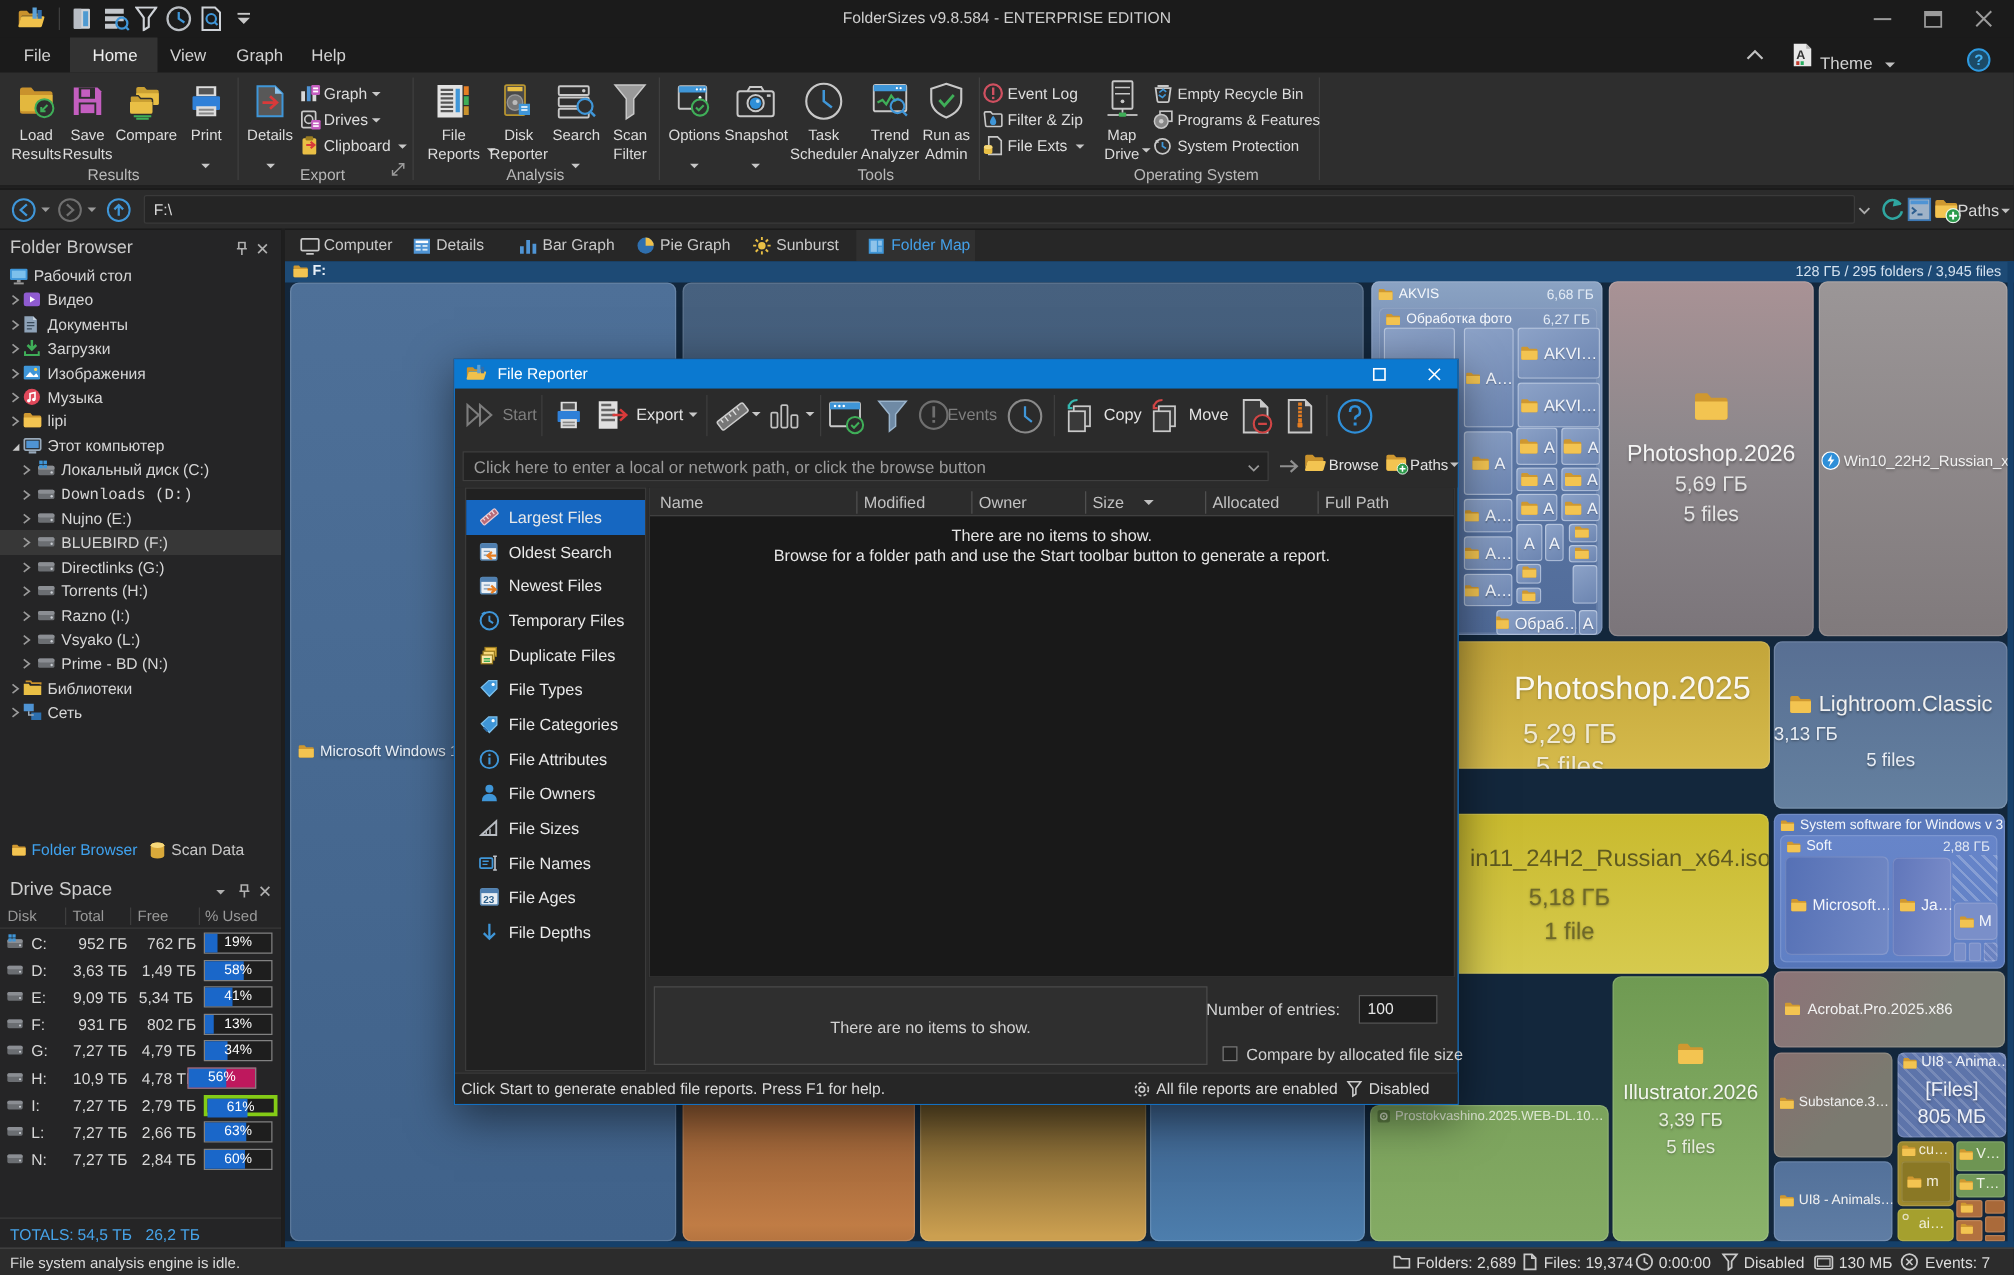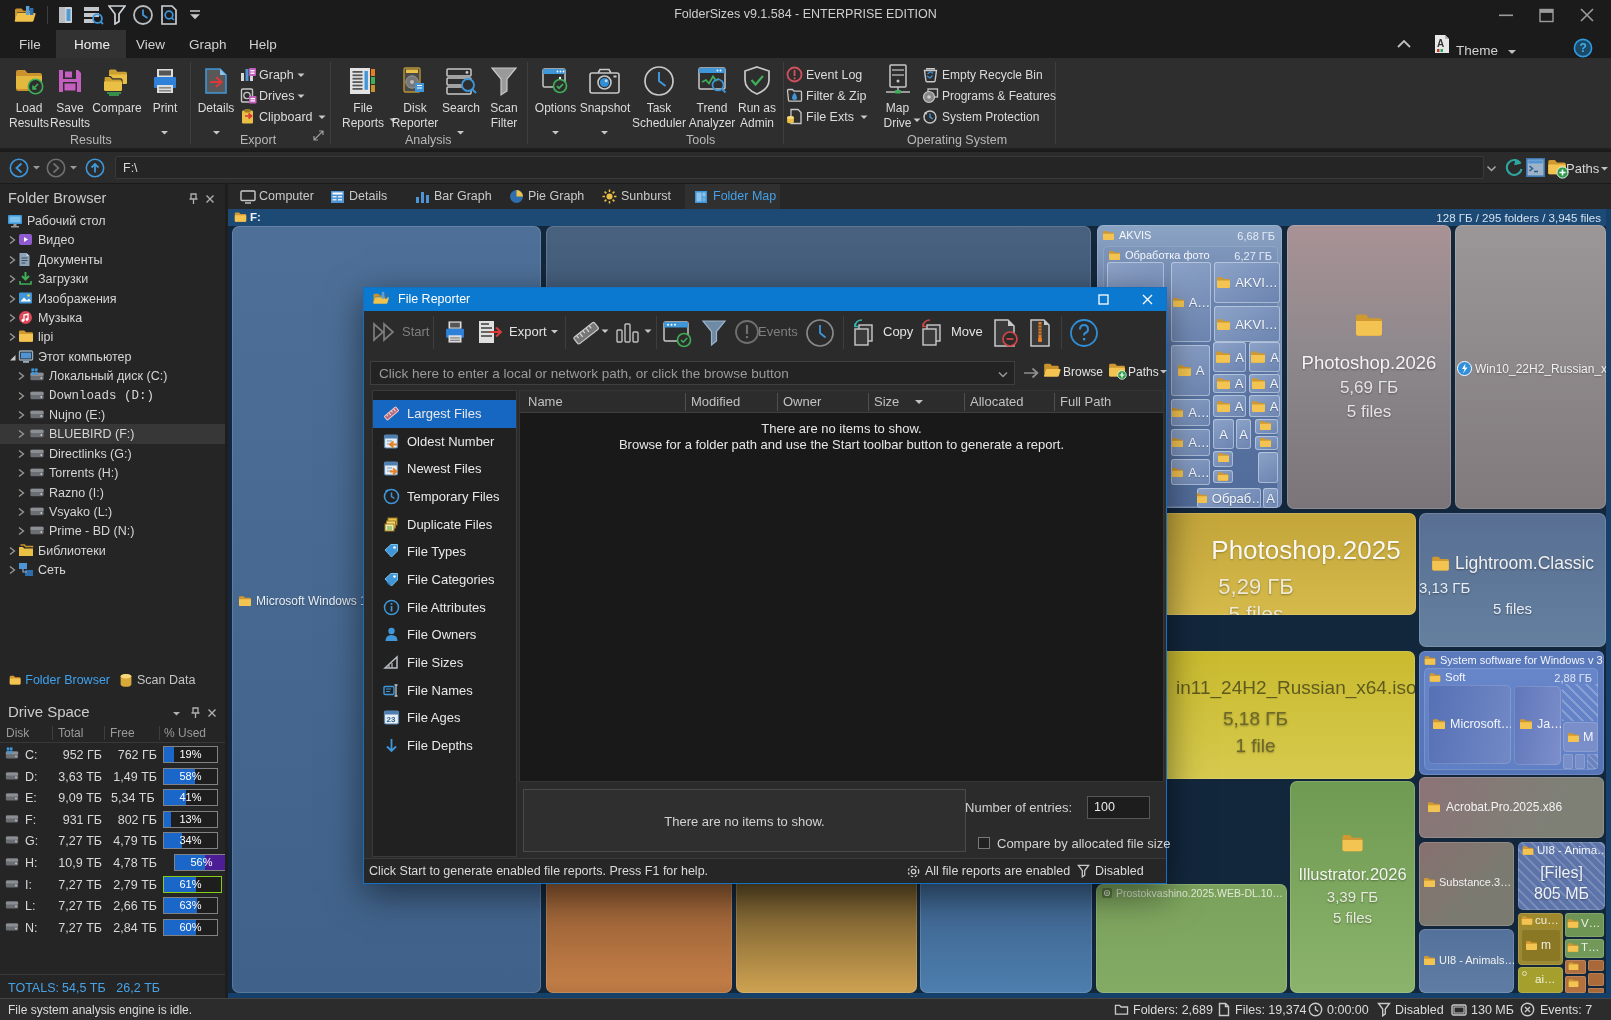--- a/index.html
+++ b/index.html
@@ -56,21 +56,21 @@
     </svg>
   <svg class="ab" style="left:158px;top:4px" width="22" height="22" viewBox="0 0 22 22">
       <path d="M4 2 h10 l4 4 v14 H4 Z" fill="none" stroke="#cfd3d8" stroke-width="1.6"></path>
       <circle cx="11" cy="11" r="3.8" fill="none" stroke="#3f96d8" stroke-width="1.7"></circle>
       <line x1="13.6" y1="13.6" x2="16" y2="16" stroke="#3f96d8" stroke-width="1.7"></line>
     </svg>
   <svg class="ab" style="left:188px;top:10px" width="14" height="10" viewBox="0 0 14 10">
       <path d="M2 1 h10 M4 5 l3 3 3-3 Z" stroke="#c8c8c8" stroke-width="1.6" fill="#c8c8c8"></path>
     </svg>
   <div class="ab tx" style="left:0;right
-:0;top:7px;text-align:center;font-size:12.5px;color:#cfcfcf">FolderSizes v9.1.584 - ENTERPRISE EDITION</div>
+:0;top:7px;text-align:center;font-size:12.5px;color:#cfcfcf">FolderSizes v9.8.584 - ENTERPRISE EDITION</div>
   <svg class="ab" style="left:1496px;top:14px" width="20" height="3" viewBox="0 0 20 3">
       <rect width="14" height="1.6" x="3" y="0.5" fill="#9b9b9b"></rect>
     </svg>
   <svg class="ab" style="left:1537px;top:7px" width="20" height="17" viewBox="0 0 20 17">
       <rect x="3" y="2.5" width="13" height="12" fill="none" stroke="#9b9b9b" stroke-width="1.4"></rect>
       <rect x="3" y="2.5" width="13" height="3.4" fill="#9b9b9b"></rect>
     </svg>
   <svg class="ab" style="left:1577px;top:6px" width="20" height="18" viewBox="0 0 20 18">
       <path d="M4 3 L16 15 M16 3 L4 15" stroke="#9b9b9b" stroke-width="1.6"></path>
     </svg>
@@ -748,35 +748,35 @@
       </div>
       <div class="ab" style="left:0;top:108px;width:225px;height:21px">
         <span class="ab" style="left:4px;top:3px">
           <svg width="16" height="14" viewBox="0 0 16 16">
             <use href="#drv"></use>
           </svg>
         </span>
         <span class="ab tx" style="left:25px;top:4px;font-size:12.5px;color:#d8d8d8">H:</span>
         <span class="ab tx" style="left:56px;top:4px;width:46px;text-align:right;font-size:12.5px;color:#d8d8d8">10,9 ТБ</span>
         <span class="ab tx" style="left:111px;top:4px;width:46px;text-align:right;font-size:12.5px;color:#d8d8d8">4,78 ТБ</span>
-        <div class="ab" style="left:174px;top:2px;width:55px;height:17px;background:#4c1d95;border:1px solid #828282">
+        <div class="ab" style="left:150px;top:2px;width:55px;height:17px;background:#be185d;border:1px solid #828282">
           <div class="ab" style="left:0;top:0;width:30px;height:15px;background:#1a67c9"></div>
           <div class="ab" style="left:0;top:1px;width:53px;text-align:center;font-size:11px;color:#fff">56%</div>
         </div>
       </div>
       <div class="ab" style="left:0;top:130px;width:225px;height:21px">
         <span class="ab" style="left:4px;top:3px">
           <svg width="16" height="14" viewBox="0 0 16 16">
             <use href="#drv"></use>
           </svg>
         </span>
         <span class="ab tx" style="left:25px;top:4px;font-size:12.5px;color:#d8d8d8">I:</span>
         <span class="ab tx" style="left:56px;top:4px;width:46px;text-align:right;font-size:12.5px;color:#d8d8d8">7,27 ТБ</span>
         <span class="ab tx" style="left:111px;top:4px;width:46px;text-align:right;font-size:12.5px;color:#d8d8d8">2,79 ТБ</span>
-        <div class="ab" style="left:163px;top:2px;width:59px;height:17px;background:#1e1e1e;border:1px solid #84cc16">
+        <div class="ab" style="left:163px;top:2px;width:59px;height:17px;background:#1e1e1e;border:3px solid #84cc16">
           <div class="ab" style="left:0;top:0;width:32px;height:15px;background:#1a67c9"></div>
           <div class="ab" style="left:0;top:1px;width:53px;text-align:center;font-size:11px;color:#fff">61%</div>
         </div>
       </div>
       <div class="ab" style="left:0;top:151px;width:225px;height:21px">
         <span class="ab" style="left:4px;top:3px">
           <svg width="16" height="14" viewBox="0 0 16 16">
             <use href="#drv"></use>
           </svg>
         </span>
@@ -1414,21 +1414,21 @@
       </div>
       <div class="ab" style="left:0;top:37px;width:143px;height:28px;">
         <span class="ab" style="left:10px;top:5px">
           <svg width="17" height="17" viewBox="0 0 17 17">
             <rect x="1.5" y="2" width="13" height="13" rx="1.5" fill="#e8eef4" stroke="#5a87b0" stroke-width="1.2"></rect>
             <rect x="1.5" y="2" width="13" height="3.5" fill="#4f7fb0"></rect>
             <path d="M4 8 h5 M4 11 h5" stroke="#7a9ab8" stroke-width="1"></path>
             <path d="M14 11.5 h-6 M10.5 8.5 l-3.5 3 3.5 3" fill="none" stroke="#e67e22" stroke-width="1.8"></path>
           </svg>
         </span>
-        <span class="ab tx" style="left:34px;top:6px;font-size:13px;color:#e9e9e9">Oldest Number</span>
+        <span class="ab tx" style="left:34px;top:6px;font-size:13px;color:#e9e9e9">Oldest Search</span>
       </div>
       <div class="ab" style="left:0;top:64px;width:143px;height:28px;">
         <span class="ab" style="left:10px;top:5px">
           <svg width="17" height="17" viewBox="0 0 17 17">
             <rect x="1.5" y="2" width="13" height="13" rx="1.5" fill="#e8eef4" stroke="#5a87b0" stroke-width="1.2"></rect>
             <rect x="1.5" y="2" width="13" height="3.5" fill="#4f7fb0"></rect>
             <path d="M4 8 h5 M4 11 h5" stroke="#7a9ab8" stroke-width="1"></path>
             <path d="M7 11.5 h6 M10 8.5 l3.5 3 -3.5 3" fill="none" stroke="#e67e22" stroke-width="1.8"></path>
           </svg>
         </span>

